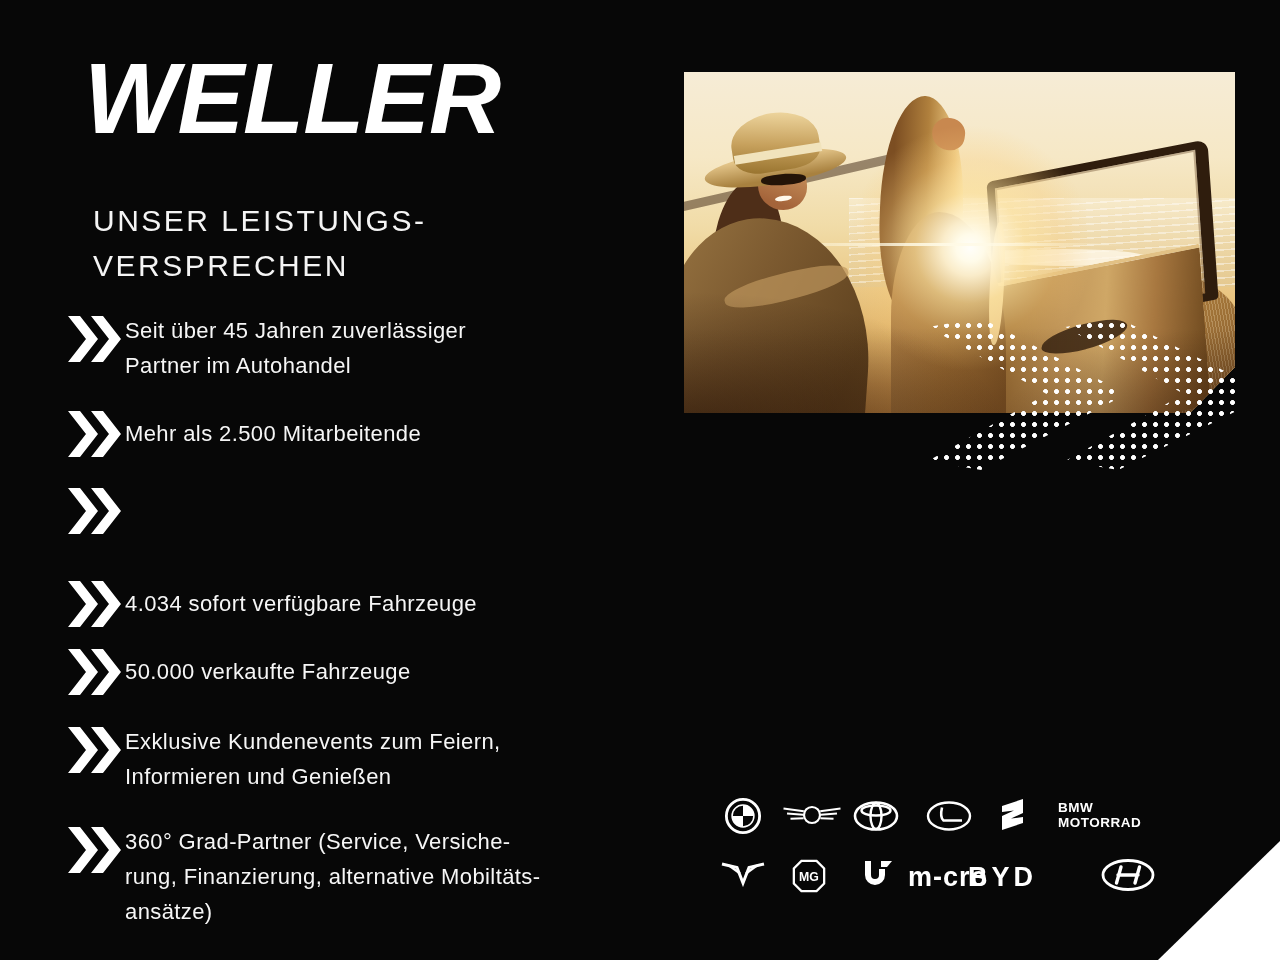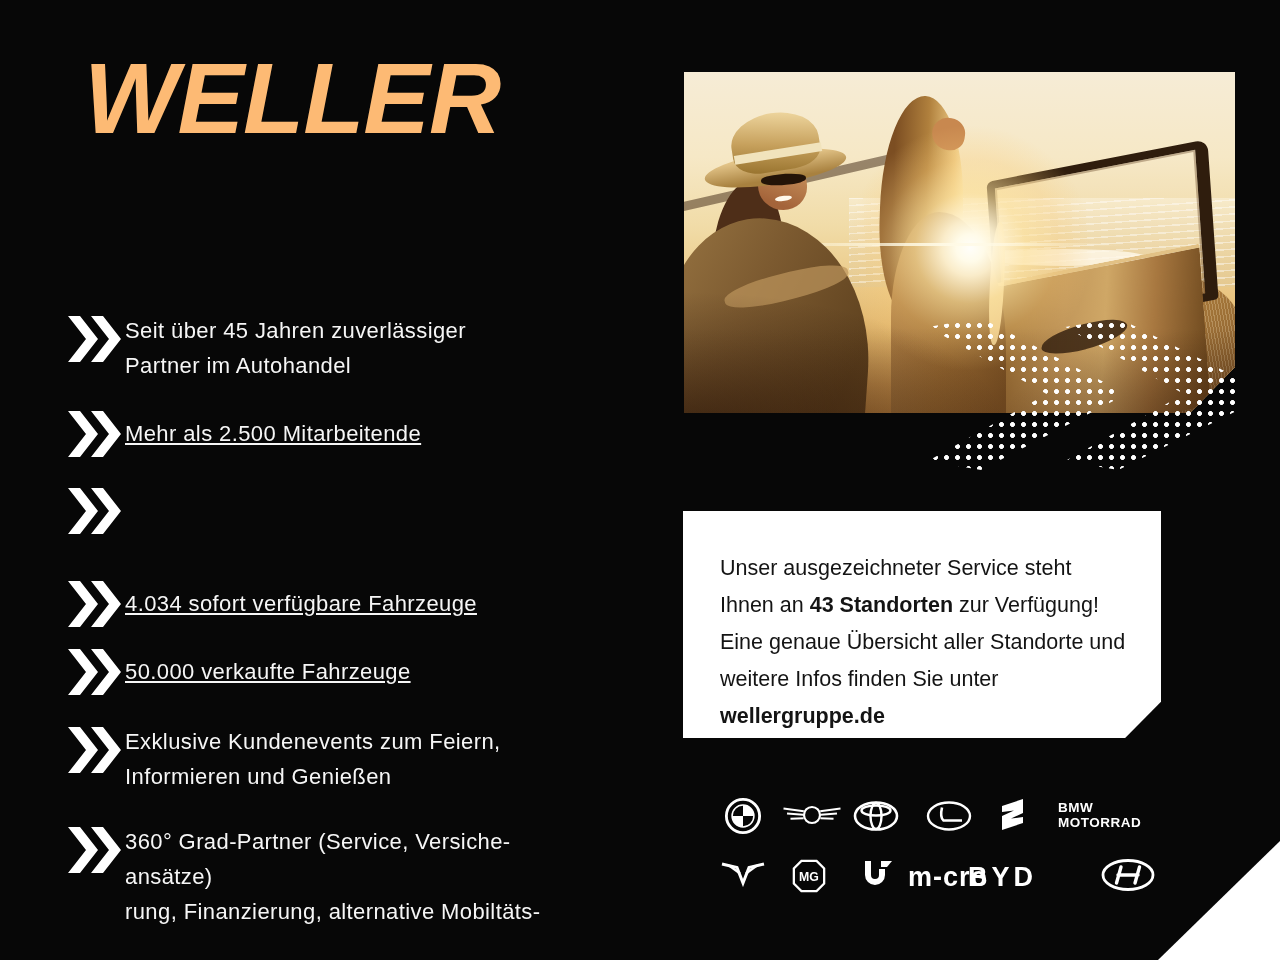--- a/index.html
+++ b/index.html
@@ -1,34 +1,34 @@
 <!DOCTYPE html>
 <html><head>
 <meta charset="utf-8">
 <style>
   html,body { margin:0; padding:0; background:#000; }
   .canvas { position:relative; width:1280px; height:960px; background:#070707; overflow:hidden;
             font-family:"Liberation Sans","DejaVu Sans",sans-serif; color:#fff; }
 
   
   .wordmark { position:absolute; left:84px; top:46px; font-size:100px; line-height:104px;
-              font-weight:bold; font-style:italic; letter-spacing:-1px; color:#fdba74; white-space:nowrap; }
+              font-weight:bold; font-style:italic; letter-spacing:-1px; color:#ffffff; white-space:nowrap; }
   .subhead { position:absolute; left:93px; top:198px; font-size:30px; line-height:45px;
              letter-spacing:2.5px; color:#f4f4f4; }
   .sh-line { display:block; }
 
   .bullet { position:absolute; left:68px; width:560px; }
   .chev { position:absolute; left:0; top:0; width:53px; height:46px; }
   .chev i { position:absolute; top:0; width:30px; height:46px; background:#fff;
             clip-path:polygon(0 0,40% 0,100% 50%,40% 100%,0 100%,60% 50%); }
   .chev i.c1 { left:0; } .chev i.c2 { left:23px; }
   .bullet .txt { display:block; margin-left:57px; font-size:22px; line-height:35px;
                  letter-spacing:.4px; color:#f6f6f6; }
   .bullet.multi .txt { margin-top:-3px; }
-  .bullet.single .txt { padding-top:5px;text-decoration:underline; }
+  .bullet.single .txt { padding-top:5px; }
   .bl { display:block; }
   #bullet1{top:316px} #bullet2{top:411px} #bullet3{top:488px} #bullet4{top:581px}
   #bullet5{top:649px} #bullet6{top:727px} #bullet7{top:827px}
 
   
   .photo { position:absolute; left:684px; top:72px; width:551px; height:341px; z-index:1;
            clip-path:polygon(0 0,100% 0,100% 86.5%,91.8% 100%,0 100%); overflow:hidden; background:#eadbb8; }
   .photo > div { position:absolute; }
   .ph-sky { inset:0; background:linear-gradient(180deg,#f6ecd6 0%,#f6e8c6 25%,#f1dca8 45%,#eccc8c 60%,#e2b469 78%,#cc954e 92%,#bf8743 100%); }
   .ph-ocean { left:30%; right:0; top:37%; height:26%;
@@ -118,20 +118,24 @@
   .corner-cut { position:absolute; right:0; bottom:0; width:122px; height:119px; background:#fff; z-index:6;
                 clip-path:polygon(100% 0,100% 100%,0 100%); }
 </style>
 </head>
 <body>
 
 <div class="canvas">
 
   <div class="wordmark">WELLER</div>
 
+  <div class="subhead">
+    <span class="sh-line">UNSER LEISTUNGS-</span>
+    <span class="sh-line">VERSPRECHEN</span>
+  </div>
 
   <div class="bullet multi" id="bullet1">
     <span class="chev">
         <i class="c1"></i>
         <i class="c2"></i>
       </span>
     <span class="txt">
         <span class="bl">Seit über 45 Jahren zuverlässiger</span>
         <span class="bl">Partner im Autohandel</span>
       </span>
@@ -181,22 +185,22 @@
         <span class="bl">Informieren und Genießen</span>
       </span>
   </div>
   <div class="bullet multi" id="bullet7">
     <span class="chev">
         <i class="c1"></i>
         <i class="c2"></i>
       </span>
     <span class="txt">
         <span class="bl">360° Grad-Partner (Service, Versiche-</span>
+        <span class="bl">rung, Finanzierung, alternative Mobiltäts-</span>
         <span class="bl">ansätze)</span>
-        <span class="bl">rung, Finanzierung, alternative Mobiltäts-</span>
       </span>
   </div>
 
   <div class="photo">
     <div class="ph-sky"></div>
     <div class="ph-ocean"></div>
     <div class="ph-surf"></div>
     <div class="ph-dune"></div>
     <div class="ph-roof"></div>
     <div class="door-frame"></div>
@@ -217,23 +221,20 @@
     <div class="w1-hat-dome"></div>
     <div class="w1-band"></div>
     <div class="w1-glasses"></div>
     <div class="w1-smile"></div>
     <div class="ph-vignette"></div>
   </div>
 
   <div class="dots" id="dotsA"></div>
   <div class="dots" id="dotsB"></div>
 
-  <div class="service">
-    <p><span>Unser ausgezeichneter Service steht Ihnen an </span><b>43 Standorten</b><span> zur Verfügung! Eine genaue Übersicht aller Standorte und weitere Infos finden Sie unter </span><b>wellergruppe.de</b></p>
-  </div>
 
   <div class="brand b-bmw">
     <svg viewBox="0 0 40 40" width="38" height="38" aria-hidden="true">
       <circle cx="20" cy="20" r="17.5" fill="none" stroke="#fff" stroke-width="3"></circle>
       <circle cx="20" cy="20" r="11.5" fill="none" stroke="#fff" stroke-width="1.6"></circle>
       <path d="M20 20 L20 8.5 A11.5 11.5 0 0 1 31.5 20 Z" fill="#fff"></path>
       <path d="M20 20 L20 31.5 A11.5 11.5 0 0 1 8.5 20 Z" fill="#fff"></path>
     </svg>
   </div>
 

